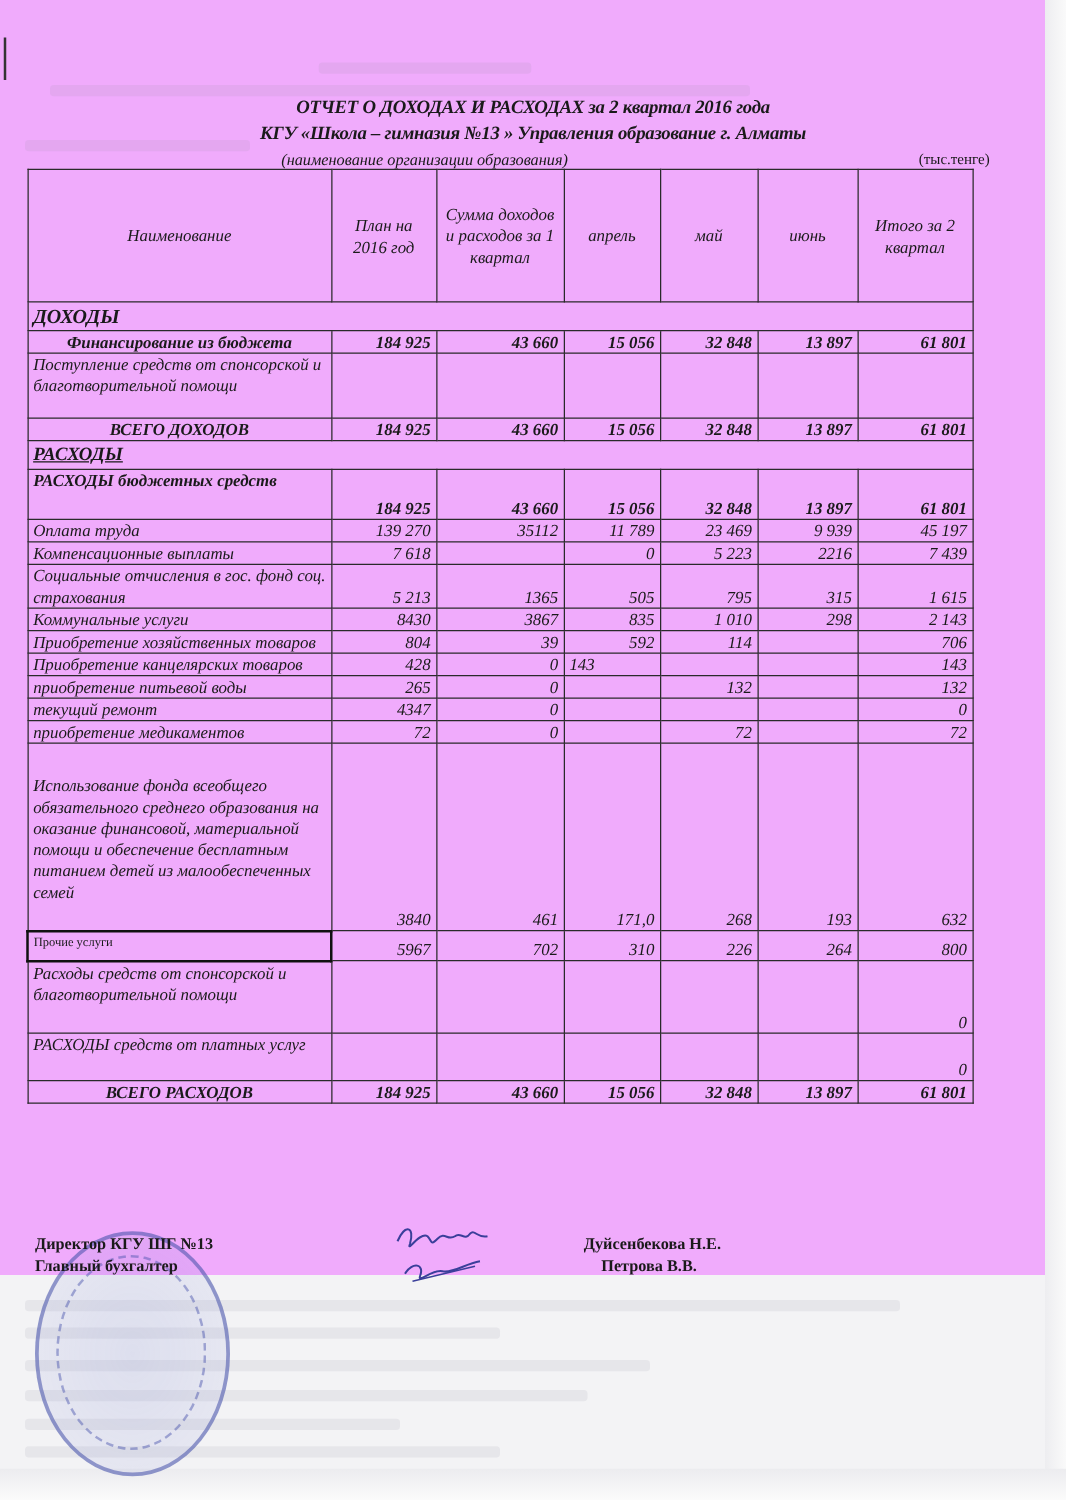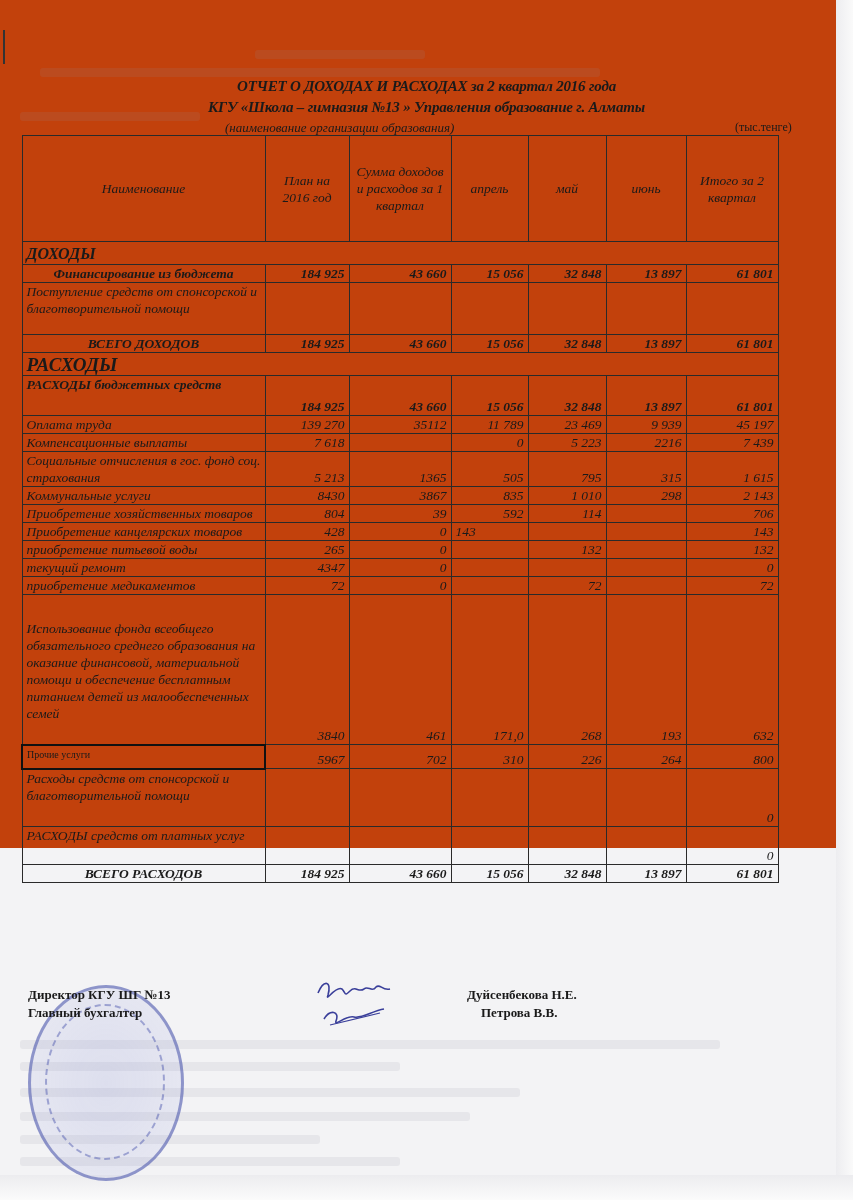--- a/index.html
+++ b/index.html
@@ -3,22 +3,22 @@
 <meta charset="utf-8">
 <style>
   html, body { margin: 0; padding: 0; }
   body {
     width: 853px; height: 1200px; position: relative; overflow: hidden;
     background: #f3f3f5;
     font-family: "Liberation Serif", "DejaVu Serif", serif;
     color: #1a1a1a;
   }
   .page {
-    position: absolute; left: 0; top: 0; width: 853px; height: 848px;
-    background: #c2410c;
+    position: absolute; left: 0; top: 0; width: 853px; height: 1020px;
+    background: #f0abfc;
   }
   .page-edge-right {
     position: absolute; left: 836px; top: 0; width: 17px; height: 1200px;
     background: linear-gradient(to right, #ededf0, #fafafa);
   }
   .page-edge-bottom {
     position: absolute; left: 0; top: 1175px; width: 853px; height: 25px;
     background: linear-gradient(to bottom, #ececef, #fbfbfb);
   }
   .binder-mark {
@@ -51,21 +51,21 @@
     font-weight: normal; text-align: center; font-size: 13.5px; height: 105px; vertical-align: middle;
   }
   td.num { text-align: right; vertical-align: bottom; }
   td.name { text-align: left; vertical-align: top; }
   tr.bold td { font-weight: bold; }
   td.center { text-align: center; }
   tr.section td {
     border-left: 1.3px solid #2a2a2a; border-right: 1.3px solid #2a2a2a;
     font-weight: bold; font-size: 16px; height: 22px;
   }
-  tr.section-exp td { font-size: 19px; height: 22px; }
+  tr.section-exp td { font-size: 15px; height: 22px; text-decoration: underline; }
   td.upright { font-style: normal; font-size: 10px; border: 2px solid #111 !important; }
   .sig-block {
     position: absolute; font-weight: bold; font-size: 13px;
     font-family: "Liberation Serif", serif;
   }
   .stamp {
     position: absolute; left: 28px; top: 985px; width: 150px; height: 190px;
     border-radius: 50%; border: 3px solid rgba(70,80,170,0.55);
     background: radial-gradient(ellipse at center, rgba(120,130,210,0.18), rgba(120,130,210,0.08));
   }

